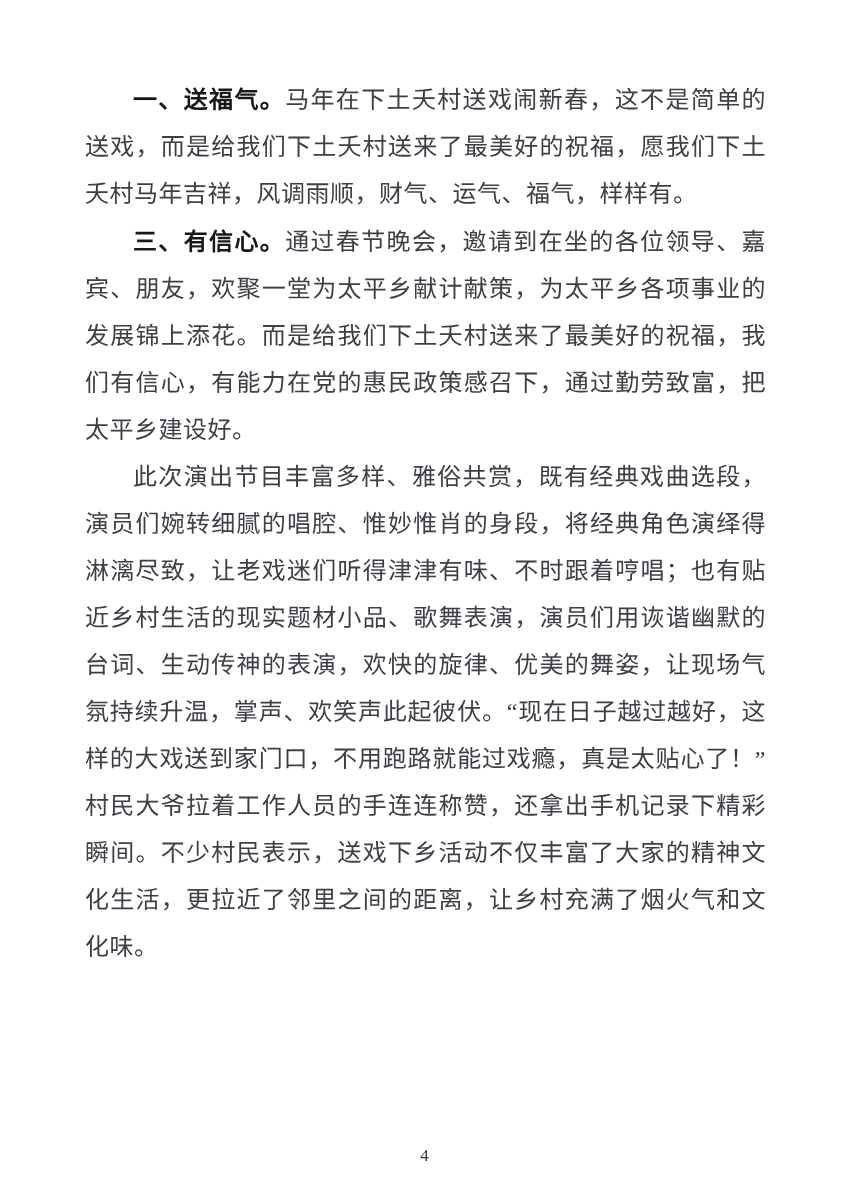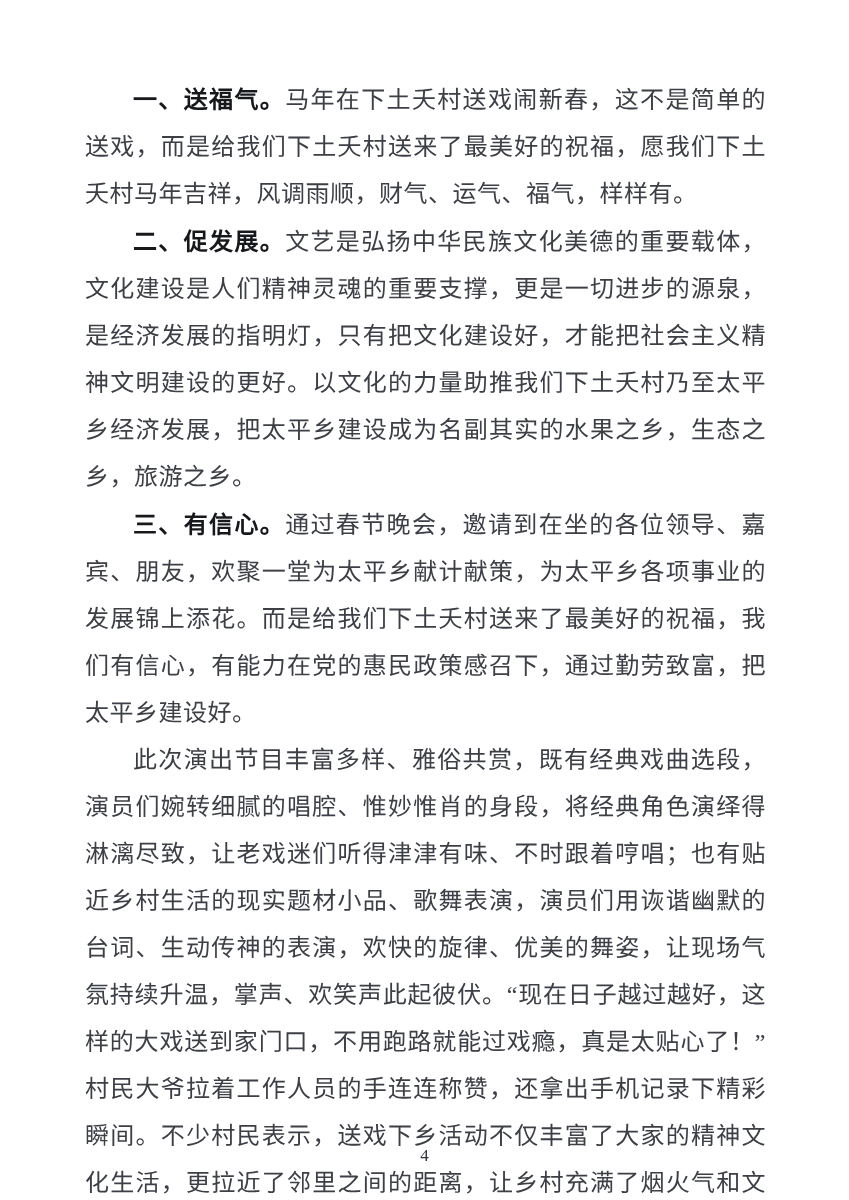--- a/index.html
+++ b/index.html
@@ -53,21 +53,20 @@
     color: #33343a;
     font-family: "Liberation Serif", "DejaVu Serif", serif;
   }
 </style>
 </head>
 <body>
 
 <div class="page">
   <div class="content">
     <p class="para"><strong class="lead">一、送福气。</strong><span>马年在下土夭村送戏闹新春，这不是简单的送戏，而是给我们下土夭村送来了最美好的祝福，愿我们下土夭村马年吉祥，风调雨顺，财气、运气、福气，样样有。</span></p>
-    <p class="para"><strong class="lead">二、促发展。</strong><span>文艺是弘扬中华民族文化美德的重要载体，文化建设是人们精神灵魂的重要支撑，更是一切进步的源泉，是经济发展的指明灯，只有把文化建设好，才能把社会主义精神文明建设的更好。以文化的力量助推我们下土夭村乃至太平乡经济发展，把太平乡建设成为名副其实的水果之乡，生态之乡，旅游之乡。</span></p>
     <p class="para"><strong class="lead">三、有信心。</strong><span>通过春节晚会，邀请到在坐的各位领导、嘉宾、朋友，欢聚一堂为太平乡献计献策，为太平乡各项事业的发展锦上添花。而是给我们下土夭村送来了最美好的祝福，我们有信心，有能力在党的惠民政策感召下，通过勤劳致富，把太平乡建设好。</span></p>
     <p class="para"><span>此次演出节目丰富多样、雅俗共赏，既有经典戏曲选段，演员们婉转细腻的唱腔、惟妙惟肖的身段，将经典角色演绎得淋漓尽致，让老戏迷们听得津津有味、不时跟着哼唱；也有贴近乡村生活的现实题材小品、歌舞表演，演员们用诙谐幽默的台词、生动传神的表演，欢快的旋律、优美的舞姿，让现场气氛持续升温，掌声、欢笑声此起彼伏。“现在日子越过越好，这样的大戏送到家门口，不用跑路就能过戏瘾，真是太贴心了！”村民大爷拉着工作人员的手连连称赞，还拿出手机记录下精彩瞬间。不少村民表示，送戏下乡活动不仅丰富了大家的精神文化生活，更拉近了邻里之间的距离，让乡村充满了烟火气和文化味。</span></p>
 
   </div>
   <div class="footer">
     <span class="page-num">4</span>
   </div>
 </div>
 
 </body></html>

